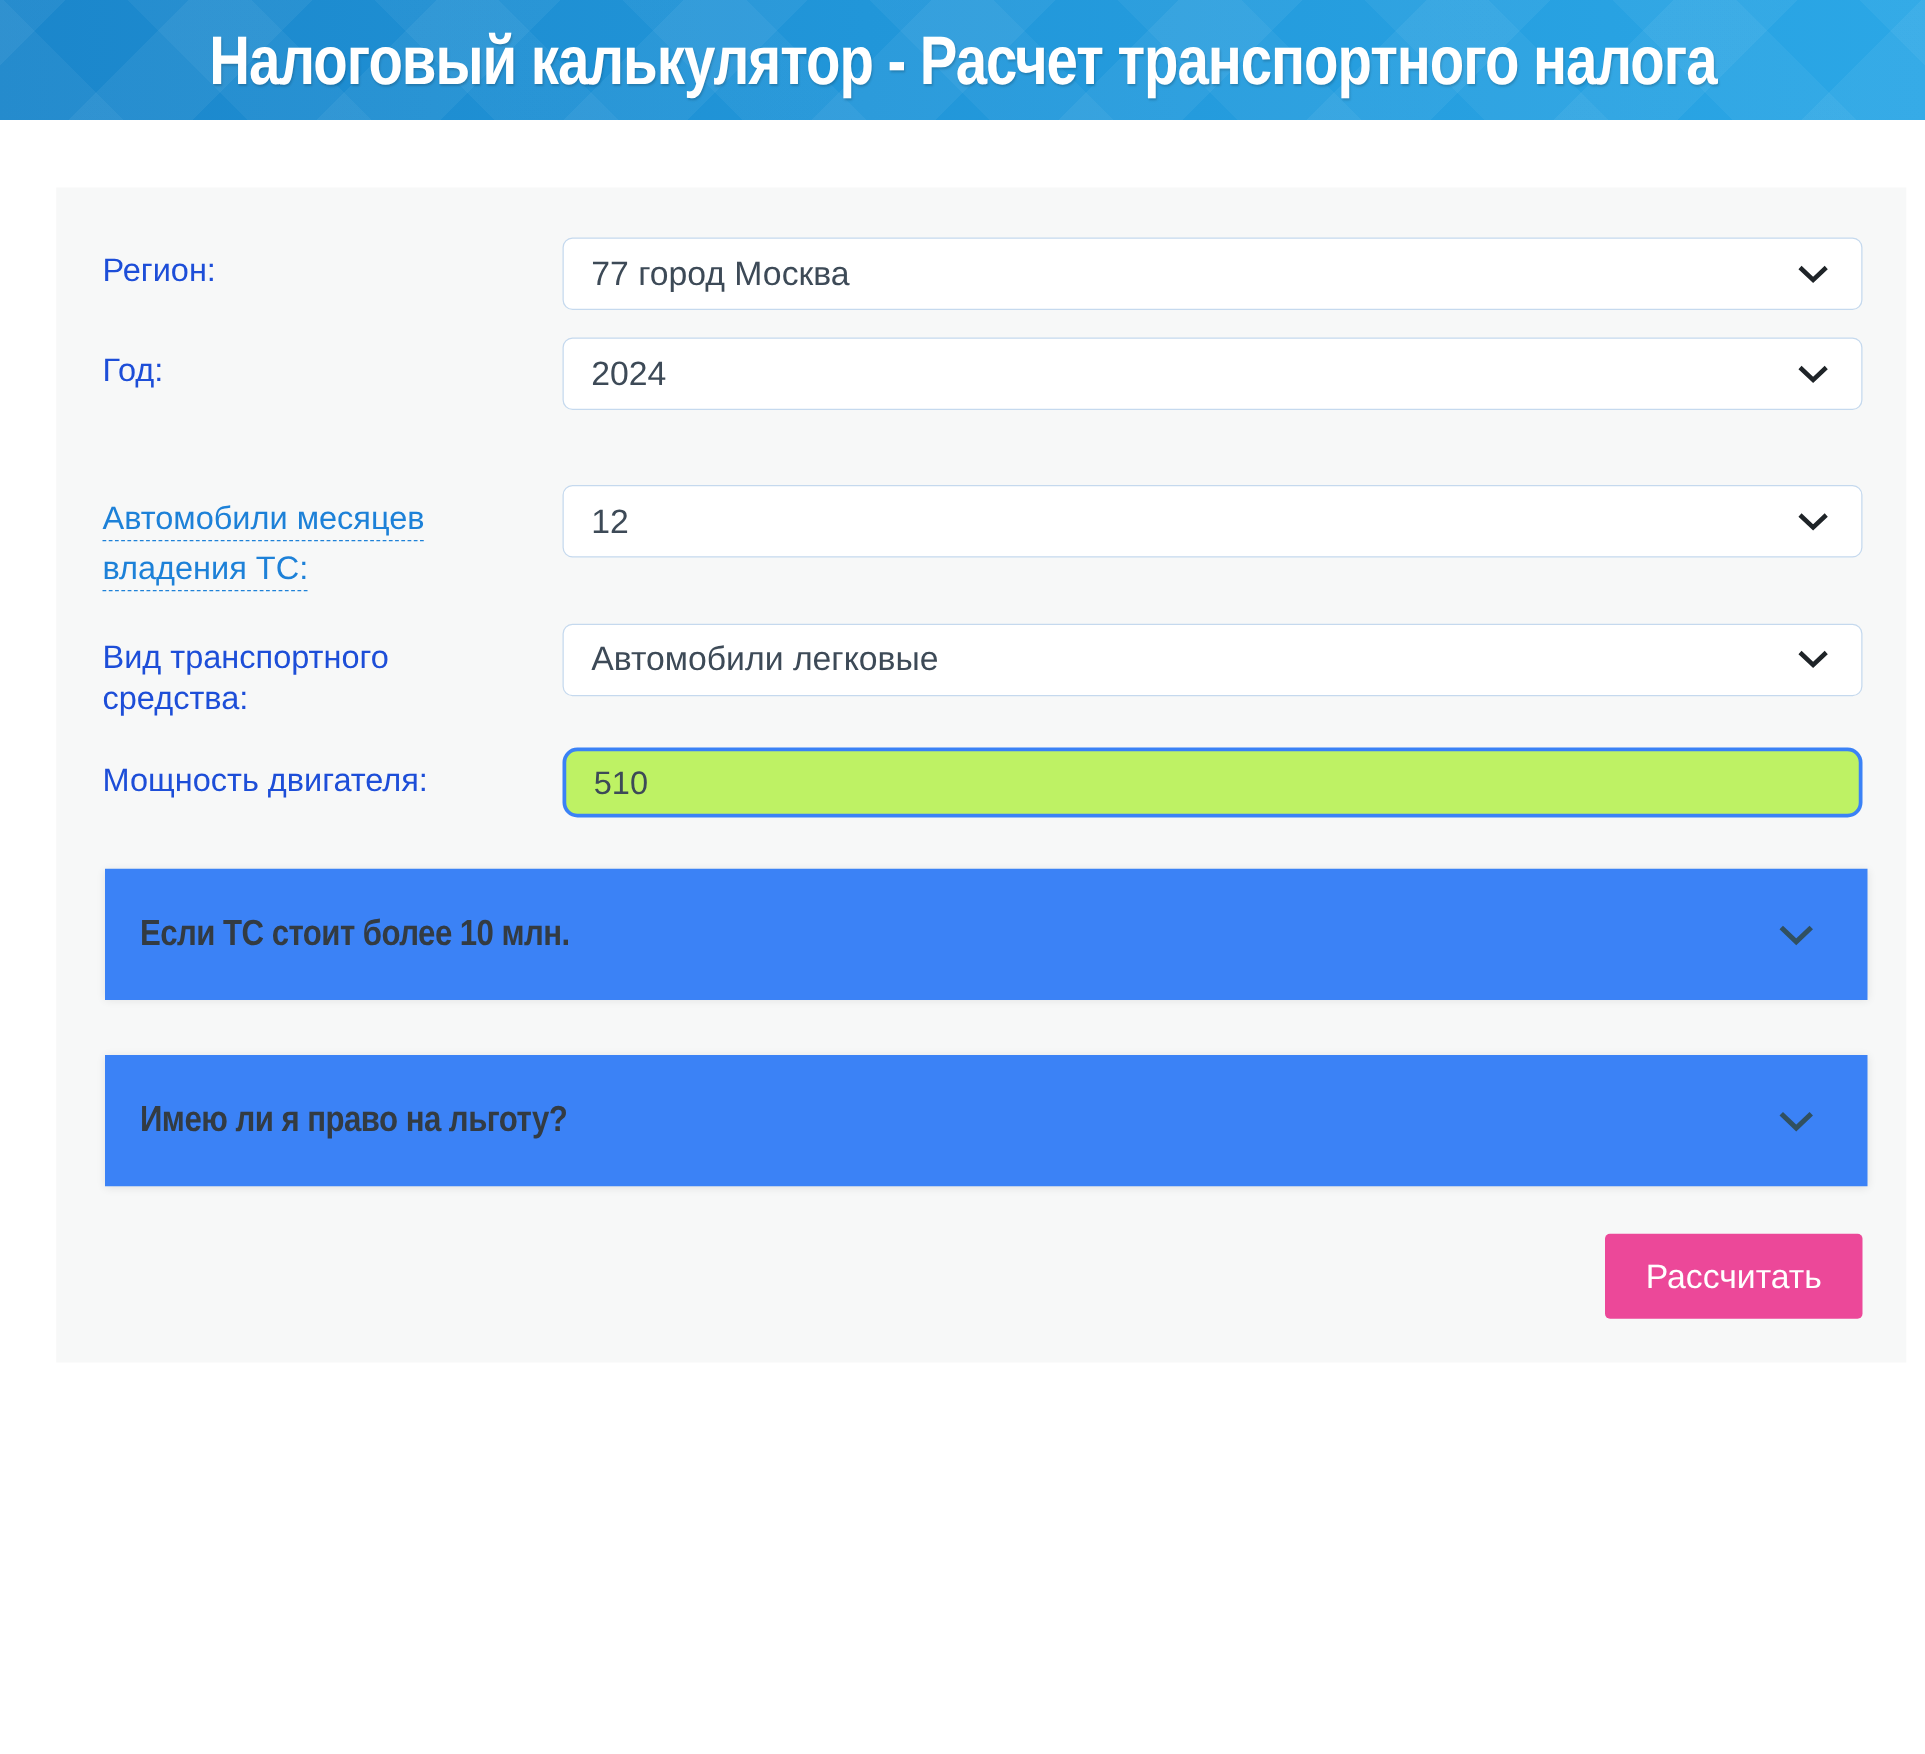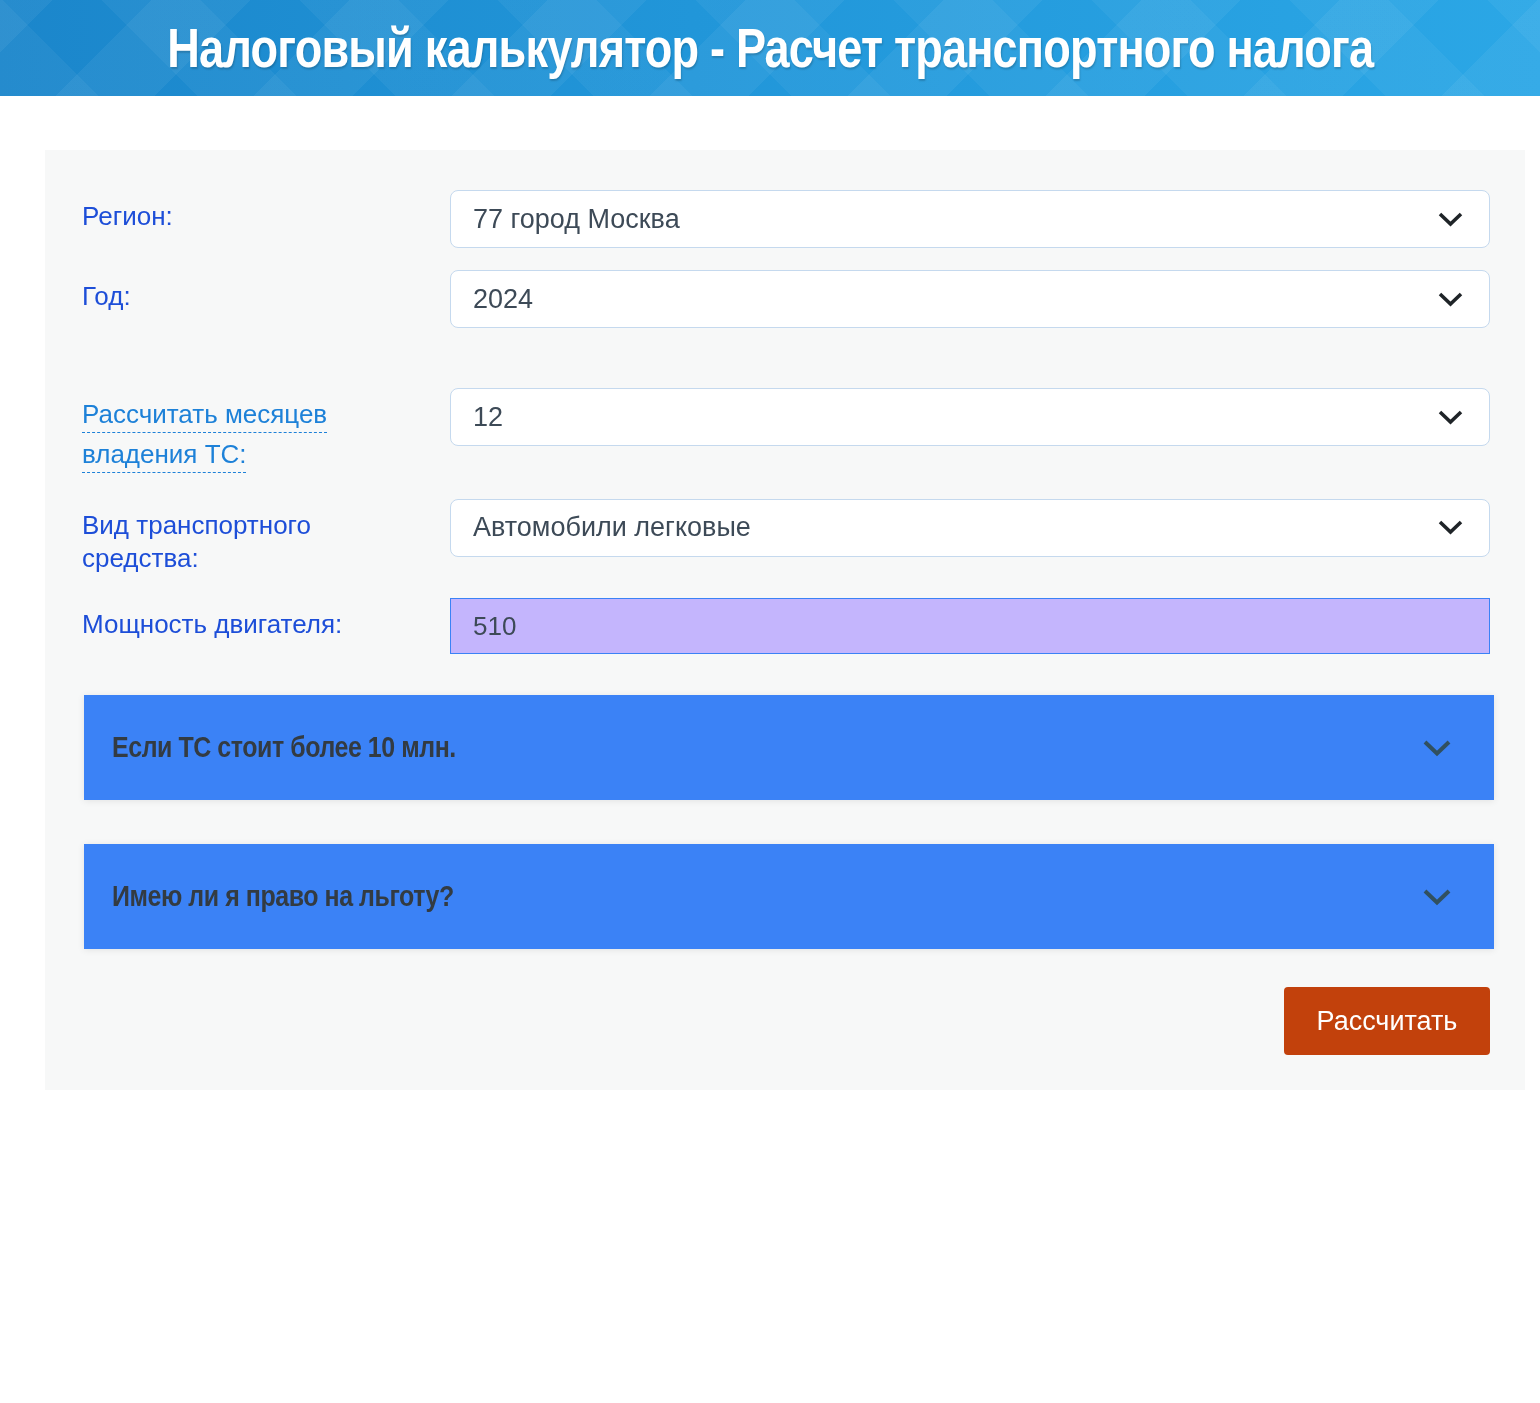--- a/index.html
+++ b/index.html
@@ -93,23 +93,23 @@
     font-size: 27px;
     color: #3d4a57;
     white-space: nowrap;
     overflow: hidden;
   }
   .select-caret { flex: 0 0 auto; margin-left: 16px; display: block; }
 
   .text-input {
     width: 100%;
     height: 56px;
-    background: #c4b5fd;
-    border: 1px solid #3b82f6;
-    border-radius: 0;
+    background: #bef264;
+    border: 3px solid #3b82f6;
+    border-radius: 12px;
     padding: 0 22px;
     font-size: 26px;
     color: #3d4a57;
     font-family: "Liberation Sans", "DejaVu Sans", sans-serif;
     outline: none;
   }
 
   
   .accordion {
     margin-left: 2px;
@@ -137,21 +137,21 @@
   }
   .accordion-caret { flex: 0 0 auto; display: block; }
 
   
   .button-row {
     display: flex;
     justify-content: flex-end;
     padding-right: 0;
   }
   .calc-button {
-    background: #c2410c;
+    background: #ec4899;
     color: #ffffff;
     border: none;
     border-radius: 4px;
     height: 68px;
     min-width: 206px;
     padding: 0 32px;
     font-size: 27px;
     font-family: "Liberation Sans", "DejaVu Sans", sans-serif;
     cursor: pointer;
   }
@@ -180,21 +180,21 @@
     <div class="select-box">
       <span class="select-value">2024</span>
       <svg class="select-caret" width="25" height="15" viewBox="0 0 25 15">
         <polyline points="2,2 12.5,12 23,2" fill="none" stroke="#1f2428" stroke-width="3.6"></polyline>
       </svg>
     </div>
   </div>
 
   <div class="form-row row-months">
     <div>
-      <span class="field-label-link">Рассчитать месяцев владения ТС:</span>
+      <span class="field-label-link">Автомобили месяцев владения ТС:</span>
     </div>
     <div class="select-box">
       <span class="select-value">12</span>
       <svg class="select-caret" width="25" height="15" viewBox="0 0 25 15">
         <polyline points="2,2 12.5,12 23,2" fill="none" stroke="#1f2428" stroke-width="3.6"></polyline>
       </svg>
     </div>
   </div>
 
   <div class="form-row row-vehicle">

